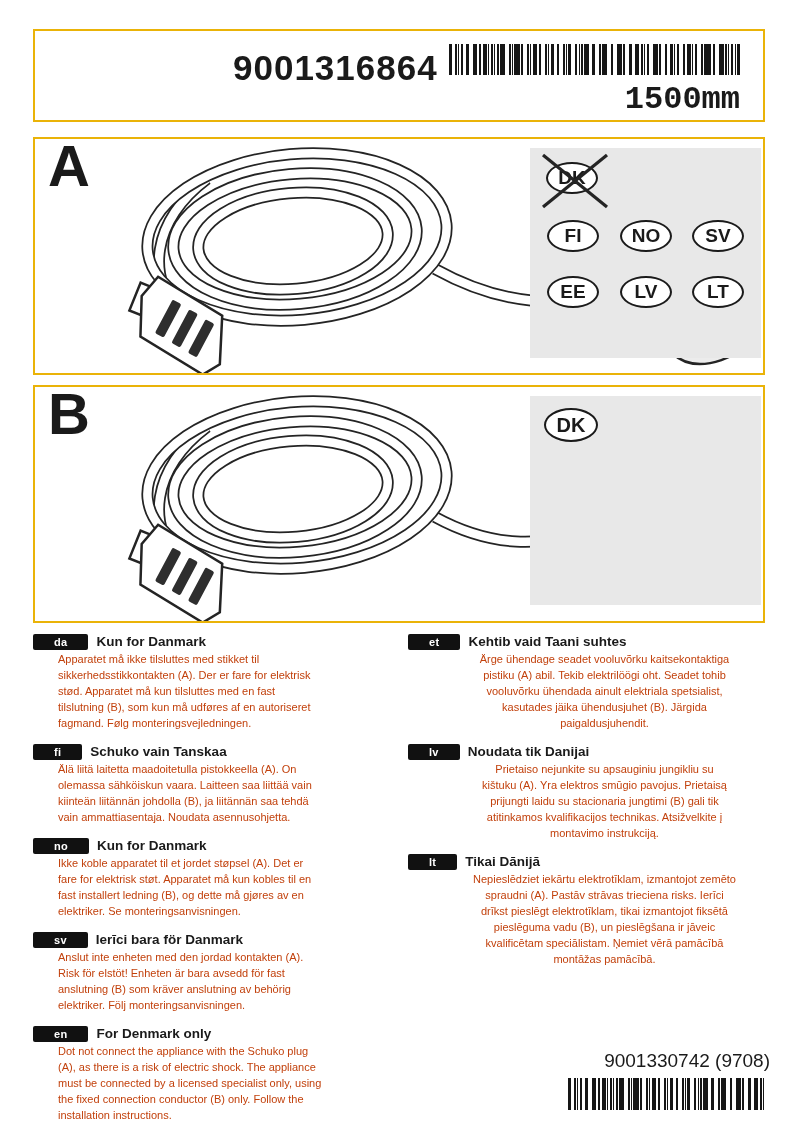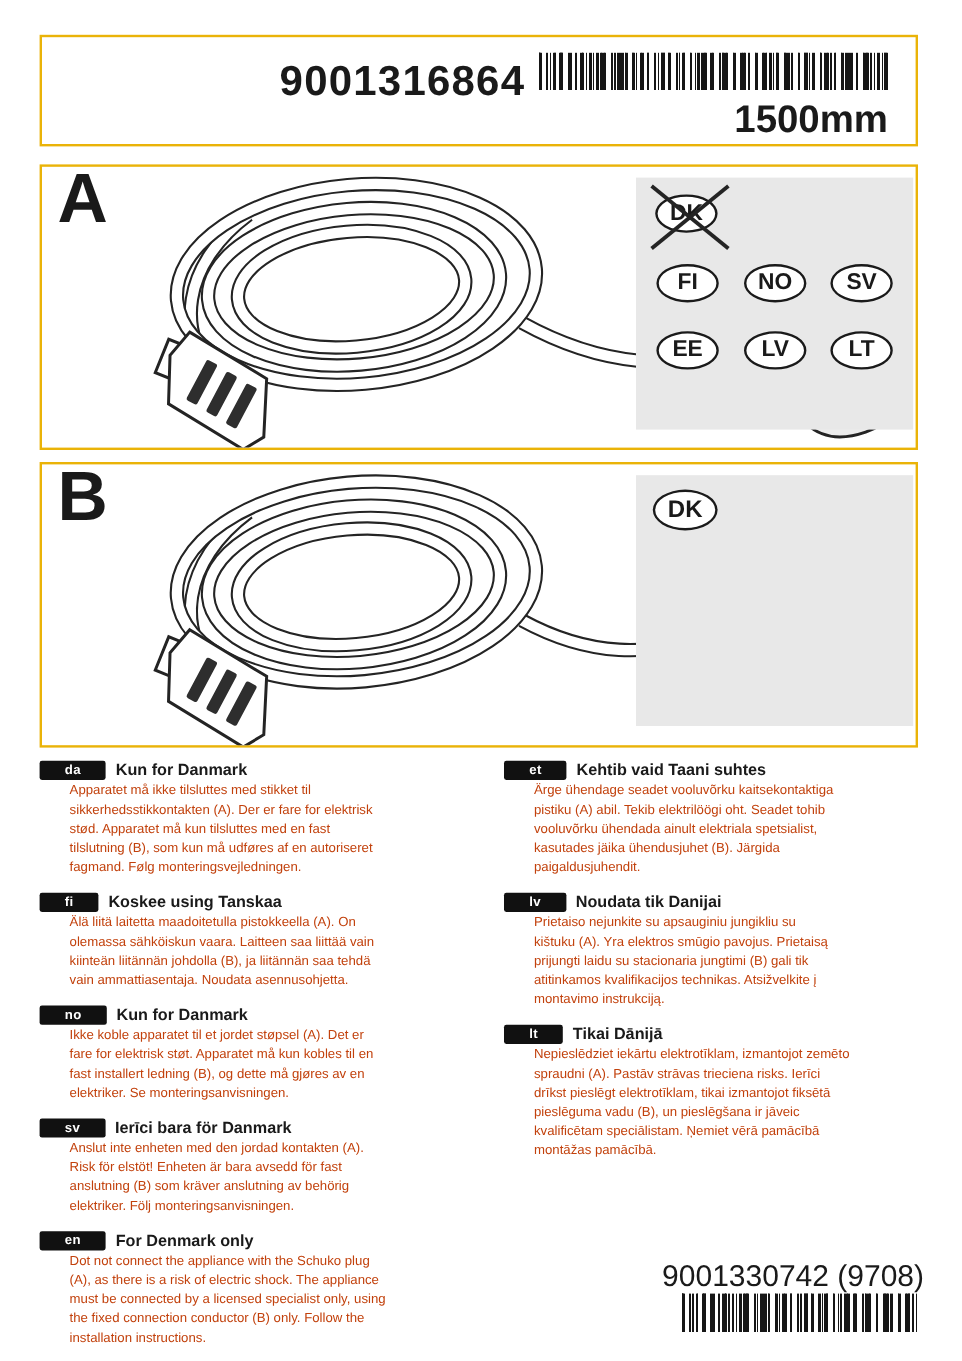--- a/index.html
+++ b/index.html
@@ -9,49 +9,49 @@
 
   
   .header-box{left:33px;top:29px;width:732px;height:93px;}
   .part-number{position:absolute;left:198px;top:17px;font-size:35px;font-weight:bold;letter-spacing:1px;}
   .barcode{background-color:#fff;background-image:
       repeating-linear-gradient(90deg,#161616 0 2px,transparent 2px 6px),
       repeating-linear-gradient(90deg,#161616 0 1px,transparent 1px 9px),
       repeating-linear-gradient(90deg,#161616 0 3px,transparent 3px 17px),
       repeating-linear-gradient(90deg,#161616 0 1px,transparent 1px 13px);}
   .barcode-top{position:absolute;left:414px;top:13px;width:291px;height:31px;}
-  .cable-length{position:absolute;right:23px;top:50px;font-size:32px;font-weight:bold;}
+  .cable-length{position:absolute;right:23px;top:50px;font-size:32px;font-weight:bold;font-family:Liberation Mono, monospace;}
 
   
   .boxA{left:33px;top:137px;width:732px;height:238px;}
   .boxB{left:33px;top:385px;width:732px;height:238px;}
   .big-letter{position:absolute;left:13px;top:-4px;font-size:58px;font-weight:bold;line-height:62px;}
   .cable-svg{position:absolute;left:0;top:0;}
 
   .country-panel{position:absolute;left:495px;top:9px;width:231px;background:#e8e8e8;}
   .panelA{height:210px;}
   .panelB{height:209px;}
   .oval{position:absolute;width:52px;height:32px;border:2.5px solid #1a1a1a;border-radius:50%;
         background:#fff;display:flex;align-items:center;justify-content:center;
         font-weight:bold;font-size:19px;box-sizing:border-box;}
   .oval-dk-b{width:54px;height:34px;font-size:20px;}
   .cross{position:absolute;left:-11px;top:-13px;pointer-events:none;}
 
   
   .col{position:absolute;top:633px;}
   .col-left{left:33px;width:362px;}
-  .col-right{left:420px;width:368px;}
+  .col-right{left:408px;width:368px;text-align:center;}
   .instr{margin-bottom:12px;}
   .instr-head{display:flex;align-items:center;gap:8px;font-size:13.5px;font-weight:bold;line-height:17px;}
   .lang-badge{background:#111;color:#fff;font-size:11px;font-weight:bold;line-height:12px;
               padding:2px 21px;border-radius:2px;letter-spacing:.3px;}
   .instr-body{margin-left:25px;font-size:11px;line-height:16px;color:#c2410c;white-space:pre-line;margin-top:1px;}
 
   
-  .doc-number{position:absolute;right:32px;top:1050px;font-size:25px;}
+  .doc-number{position:absolute;right:32px;top:1050px;font-size:19px;}
   .barcode-bottom{position:absolute;right:37px;top:1078px;width:197px;height:32px;}
 
   
   .tl{stroke:#242424;stroke-width:12;fill:none;}
   .tw{stroke:#fff;stroke-width:8.5;fill:none;}
 </style>
 </head>
 <body>
 
 <div class="page">
@@ -167,21 +167,21 @@
         </div>
       <div class="instr-body">Apparatet må ikke tilsluttes med stikket til
 sikkerhedsstikkontakten (A). Der er fare for elektrisk
 stød. Apparatet må kun tilsluttes med en fast
 tilslutning (B), som kun må udføres af en autoriseret
 fagmand. Følg monteringsvejledningen.</div>
     </div>
     <div class="instr">
       <div class="instr-head">
           <span class="lang-badge">fi</span>
-          <span class="instr-title">Koskee using Tanskaa</span>
+          <span class="instr-title">Schuko vain Tanskaa</span>
         </div>
       <div class="instr-body">Älä liitä laitetta maadoitetulla pistokkeella (A). On
 olemassa sähköiskun vaara. Laitteen saa liittää vain
 kiinteän liitännän johdolla (B), ja liitännän saa tehdä
 vain ammattiasentaja. Noudata asennusohjetta.</div>
     </div>
     <div class="instr">
       <div class="instr-head">
           <span class="lang-badge">no</span>
           <span class="instr-title">Kun for Danmark</span>

